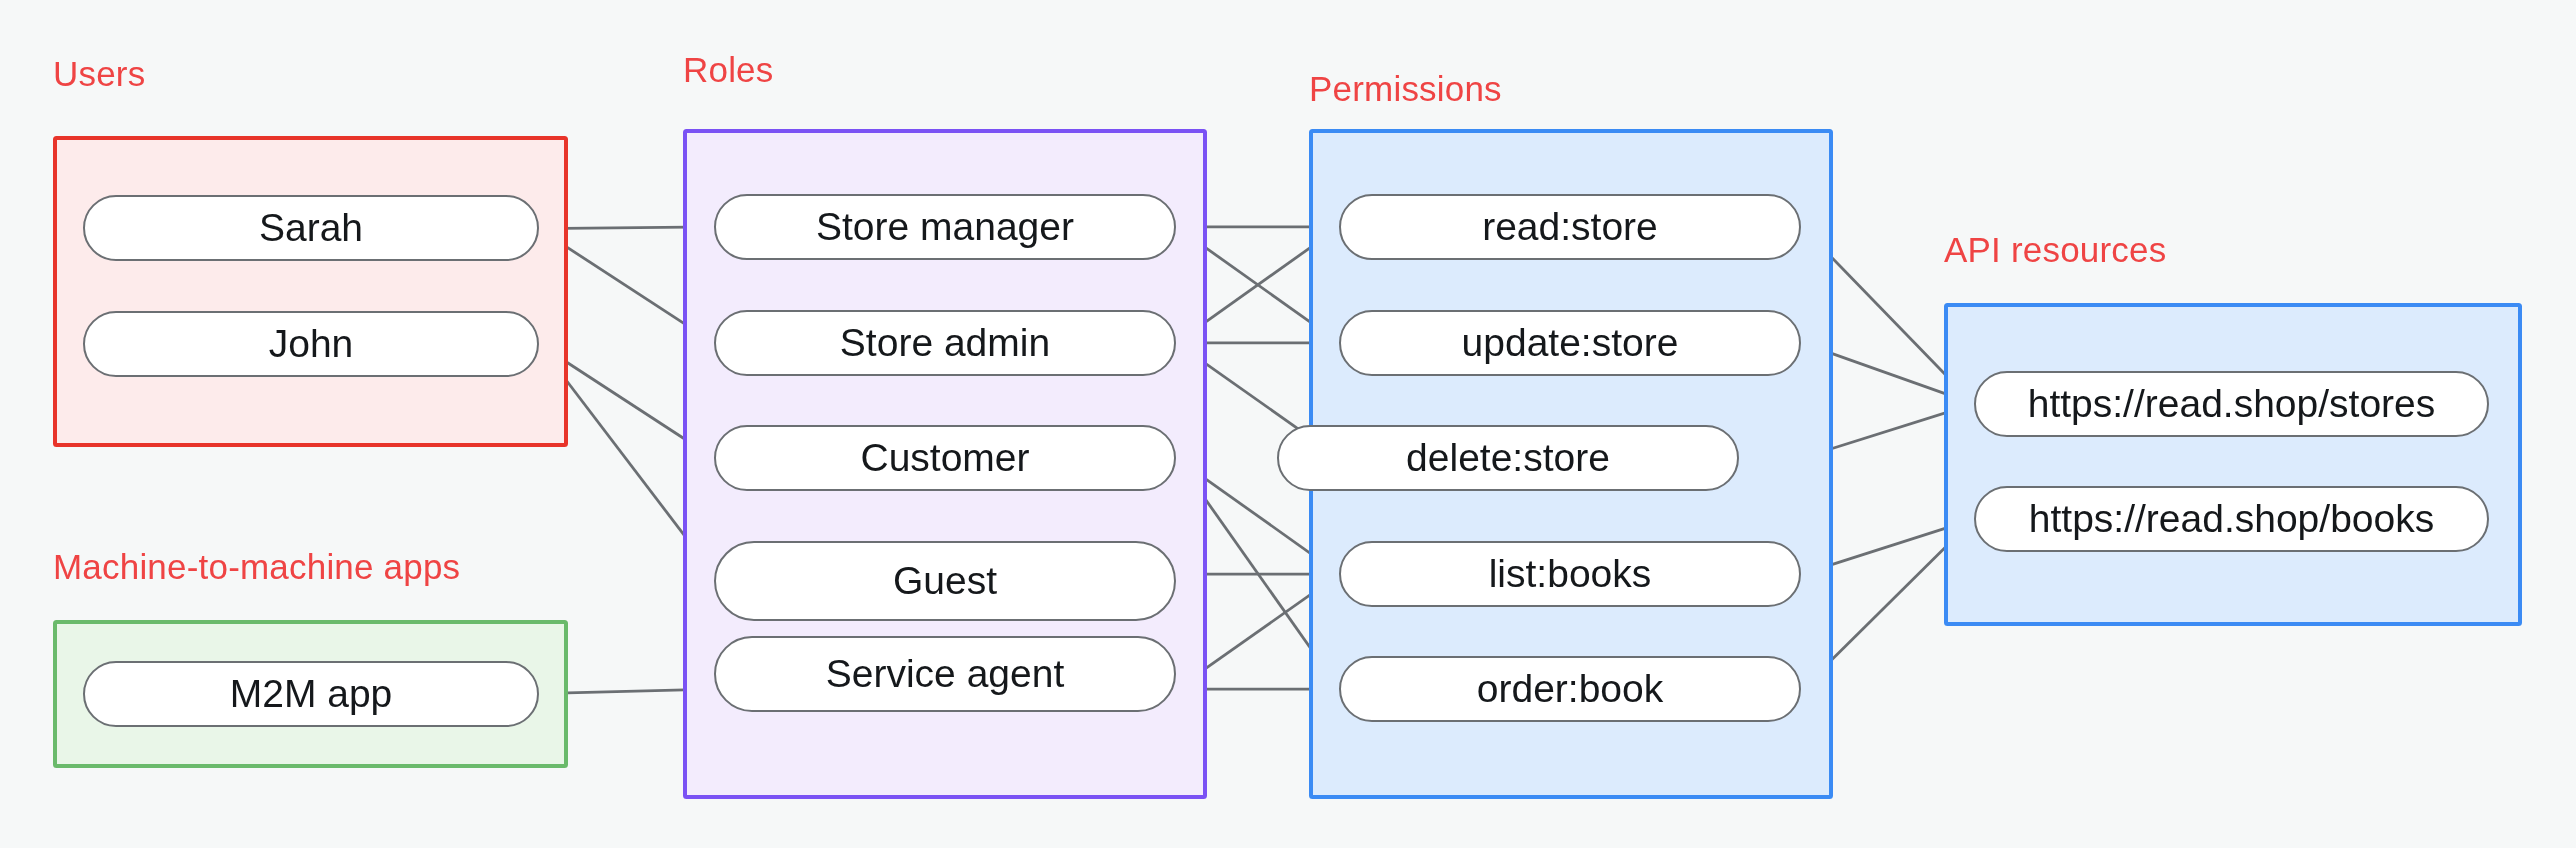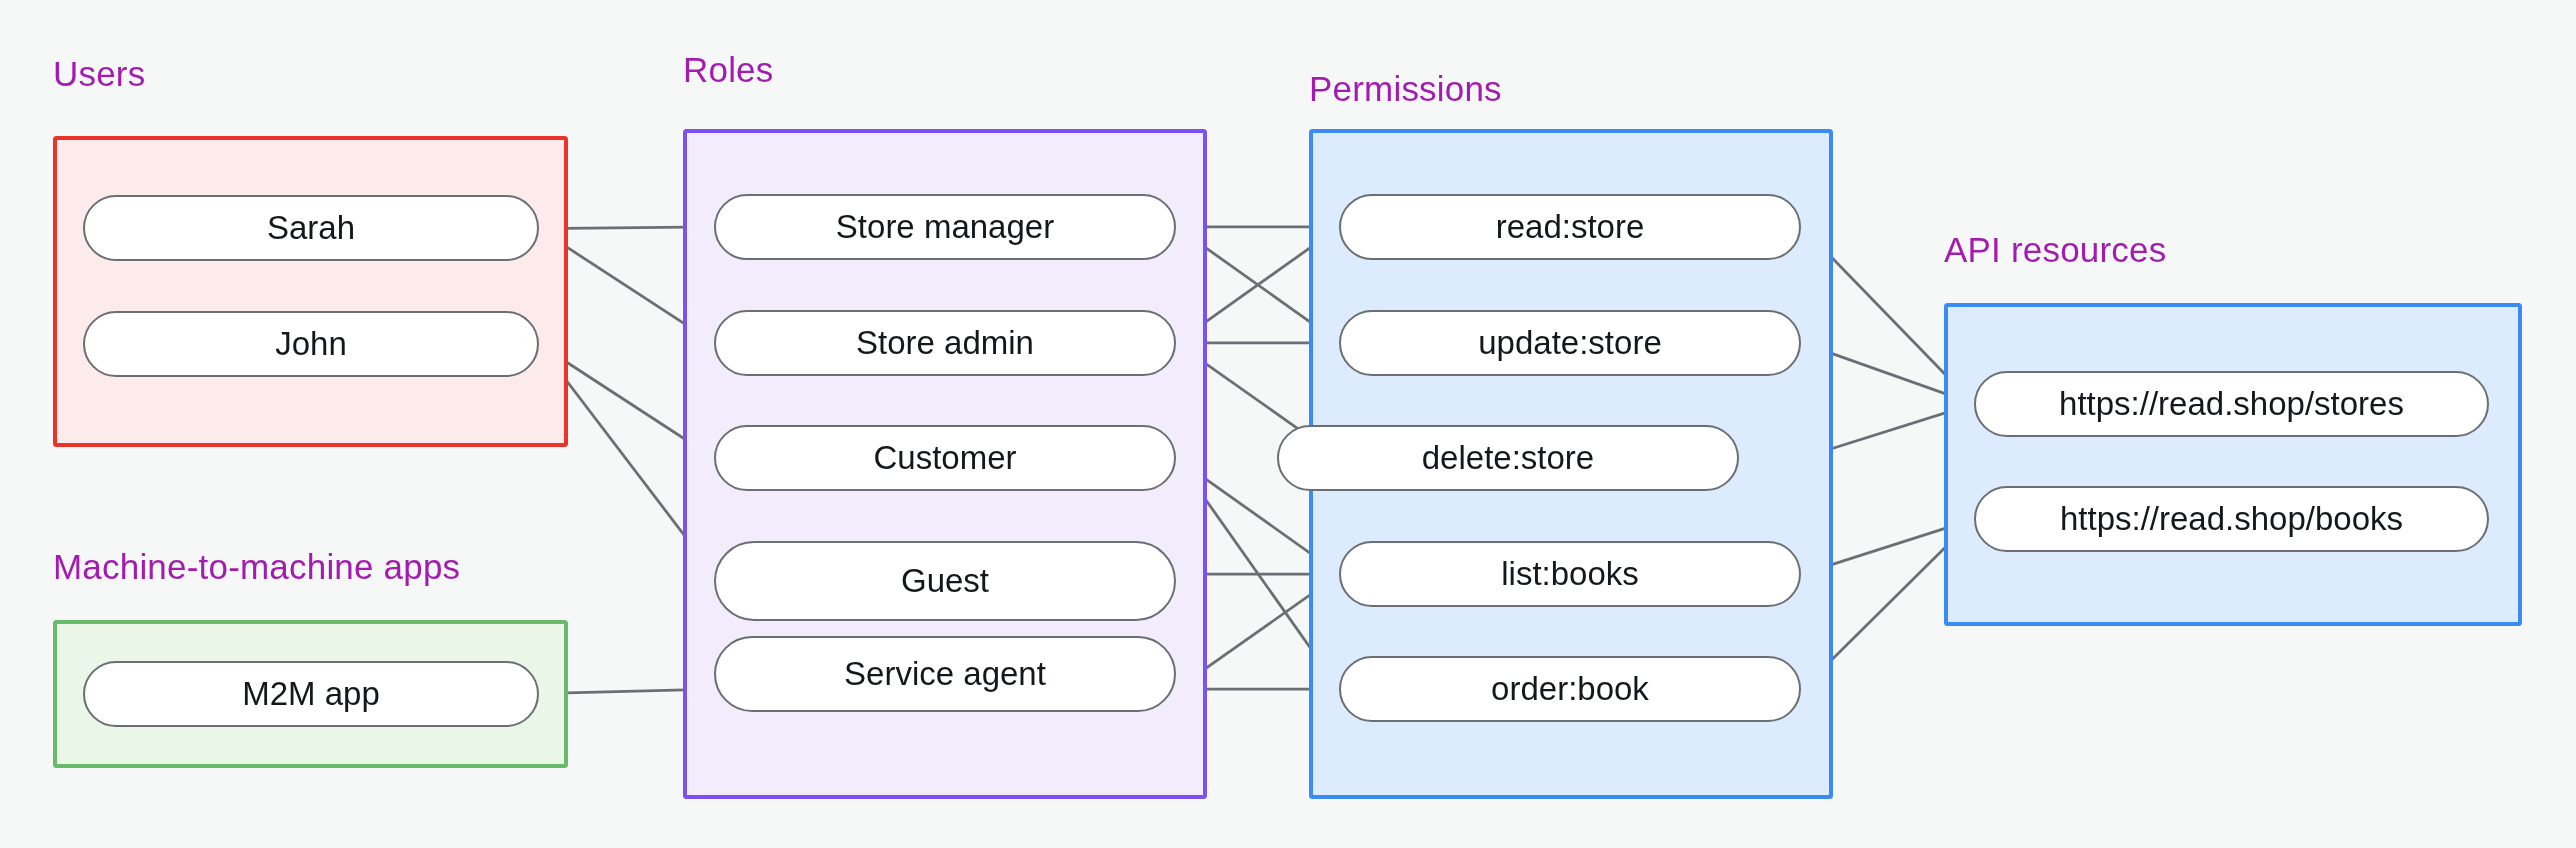--- a/index.html
+++ b/index.html
@@ -7,29 +7,29 @@
     width:2576px;height:848px;
     background:#f6f8f8;
     font-family:"Liberation Sans","DejaVu Sans",sans-serif;
     overflow:hidden;
     position:relative;
   }
   #stage{position:absolute;left:0;top:0;width:2576px;height:848px;}
 
   
   .group{position:absolute;box-sizing:border-box;border-width:4.4px;border-style:solid;border-radius:3.5px;}
-  .group-label{position:absolute;font-size:35px;color:#a21caf;white-space:nowrap;letter-spacing:0.2px;}
+  .group-label{position:absolute;font-size:35px;color:#ef4444;white-space:nowrap;letter-spacing:0.2px;}
 
   
   .node{
     position:absolute;box-sizing:border-box;
     background:#ffffff;border:2.6px solid #6b6f73;
     border-radius:872px;
     display:flex;align-items:center;justify-content:center;
-    font-size:33px;color:#15181b;
+    font-size:39px;color:#15181b;
     white-space:nowrap;
   }
   .node-label{pointer-events:none;}
 
   
   #edges{position:absolute;left:0;top:0;width:2576px;height:848px;}
   .edge{fill:none;stroke:#6b6f73;stroke-width:3.2;}
   .endpoint{fill:#6b6f73;}
 </style>
 </head>

